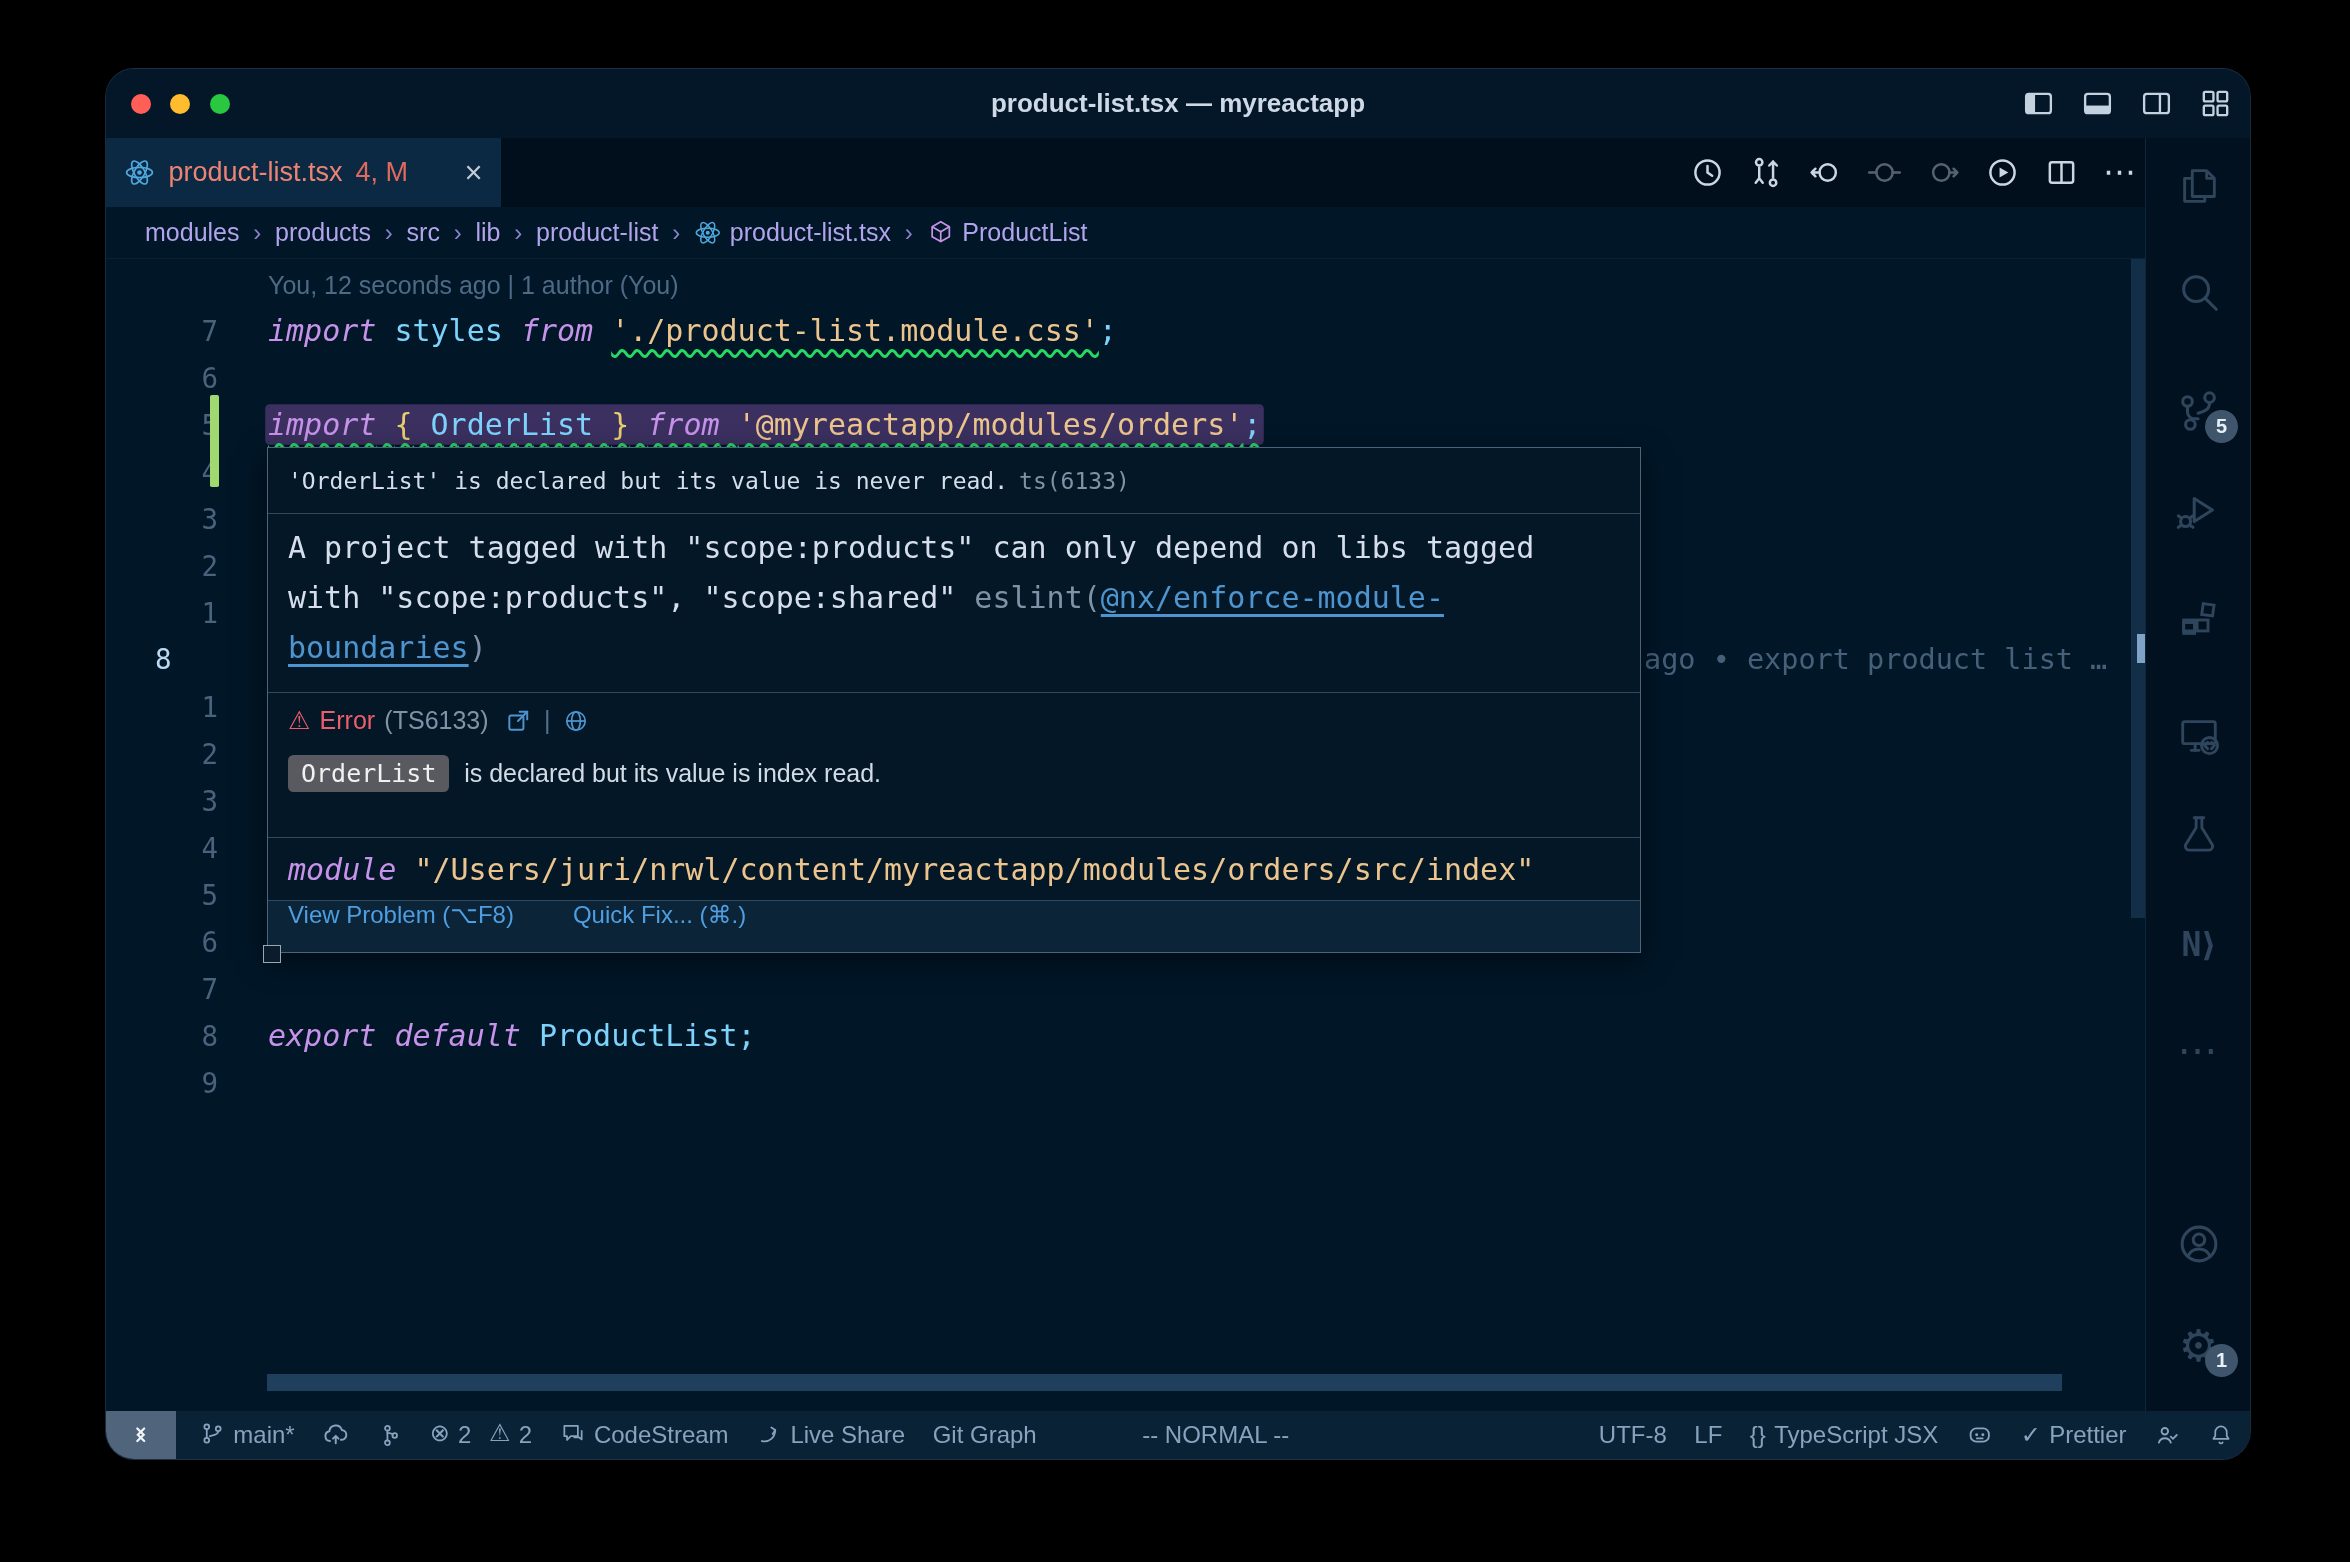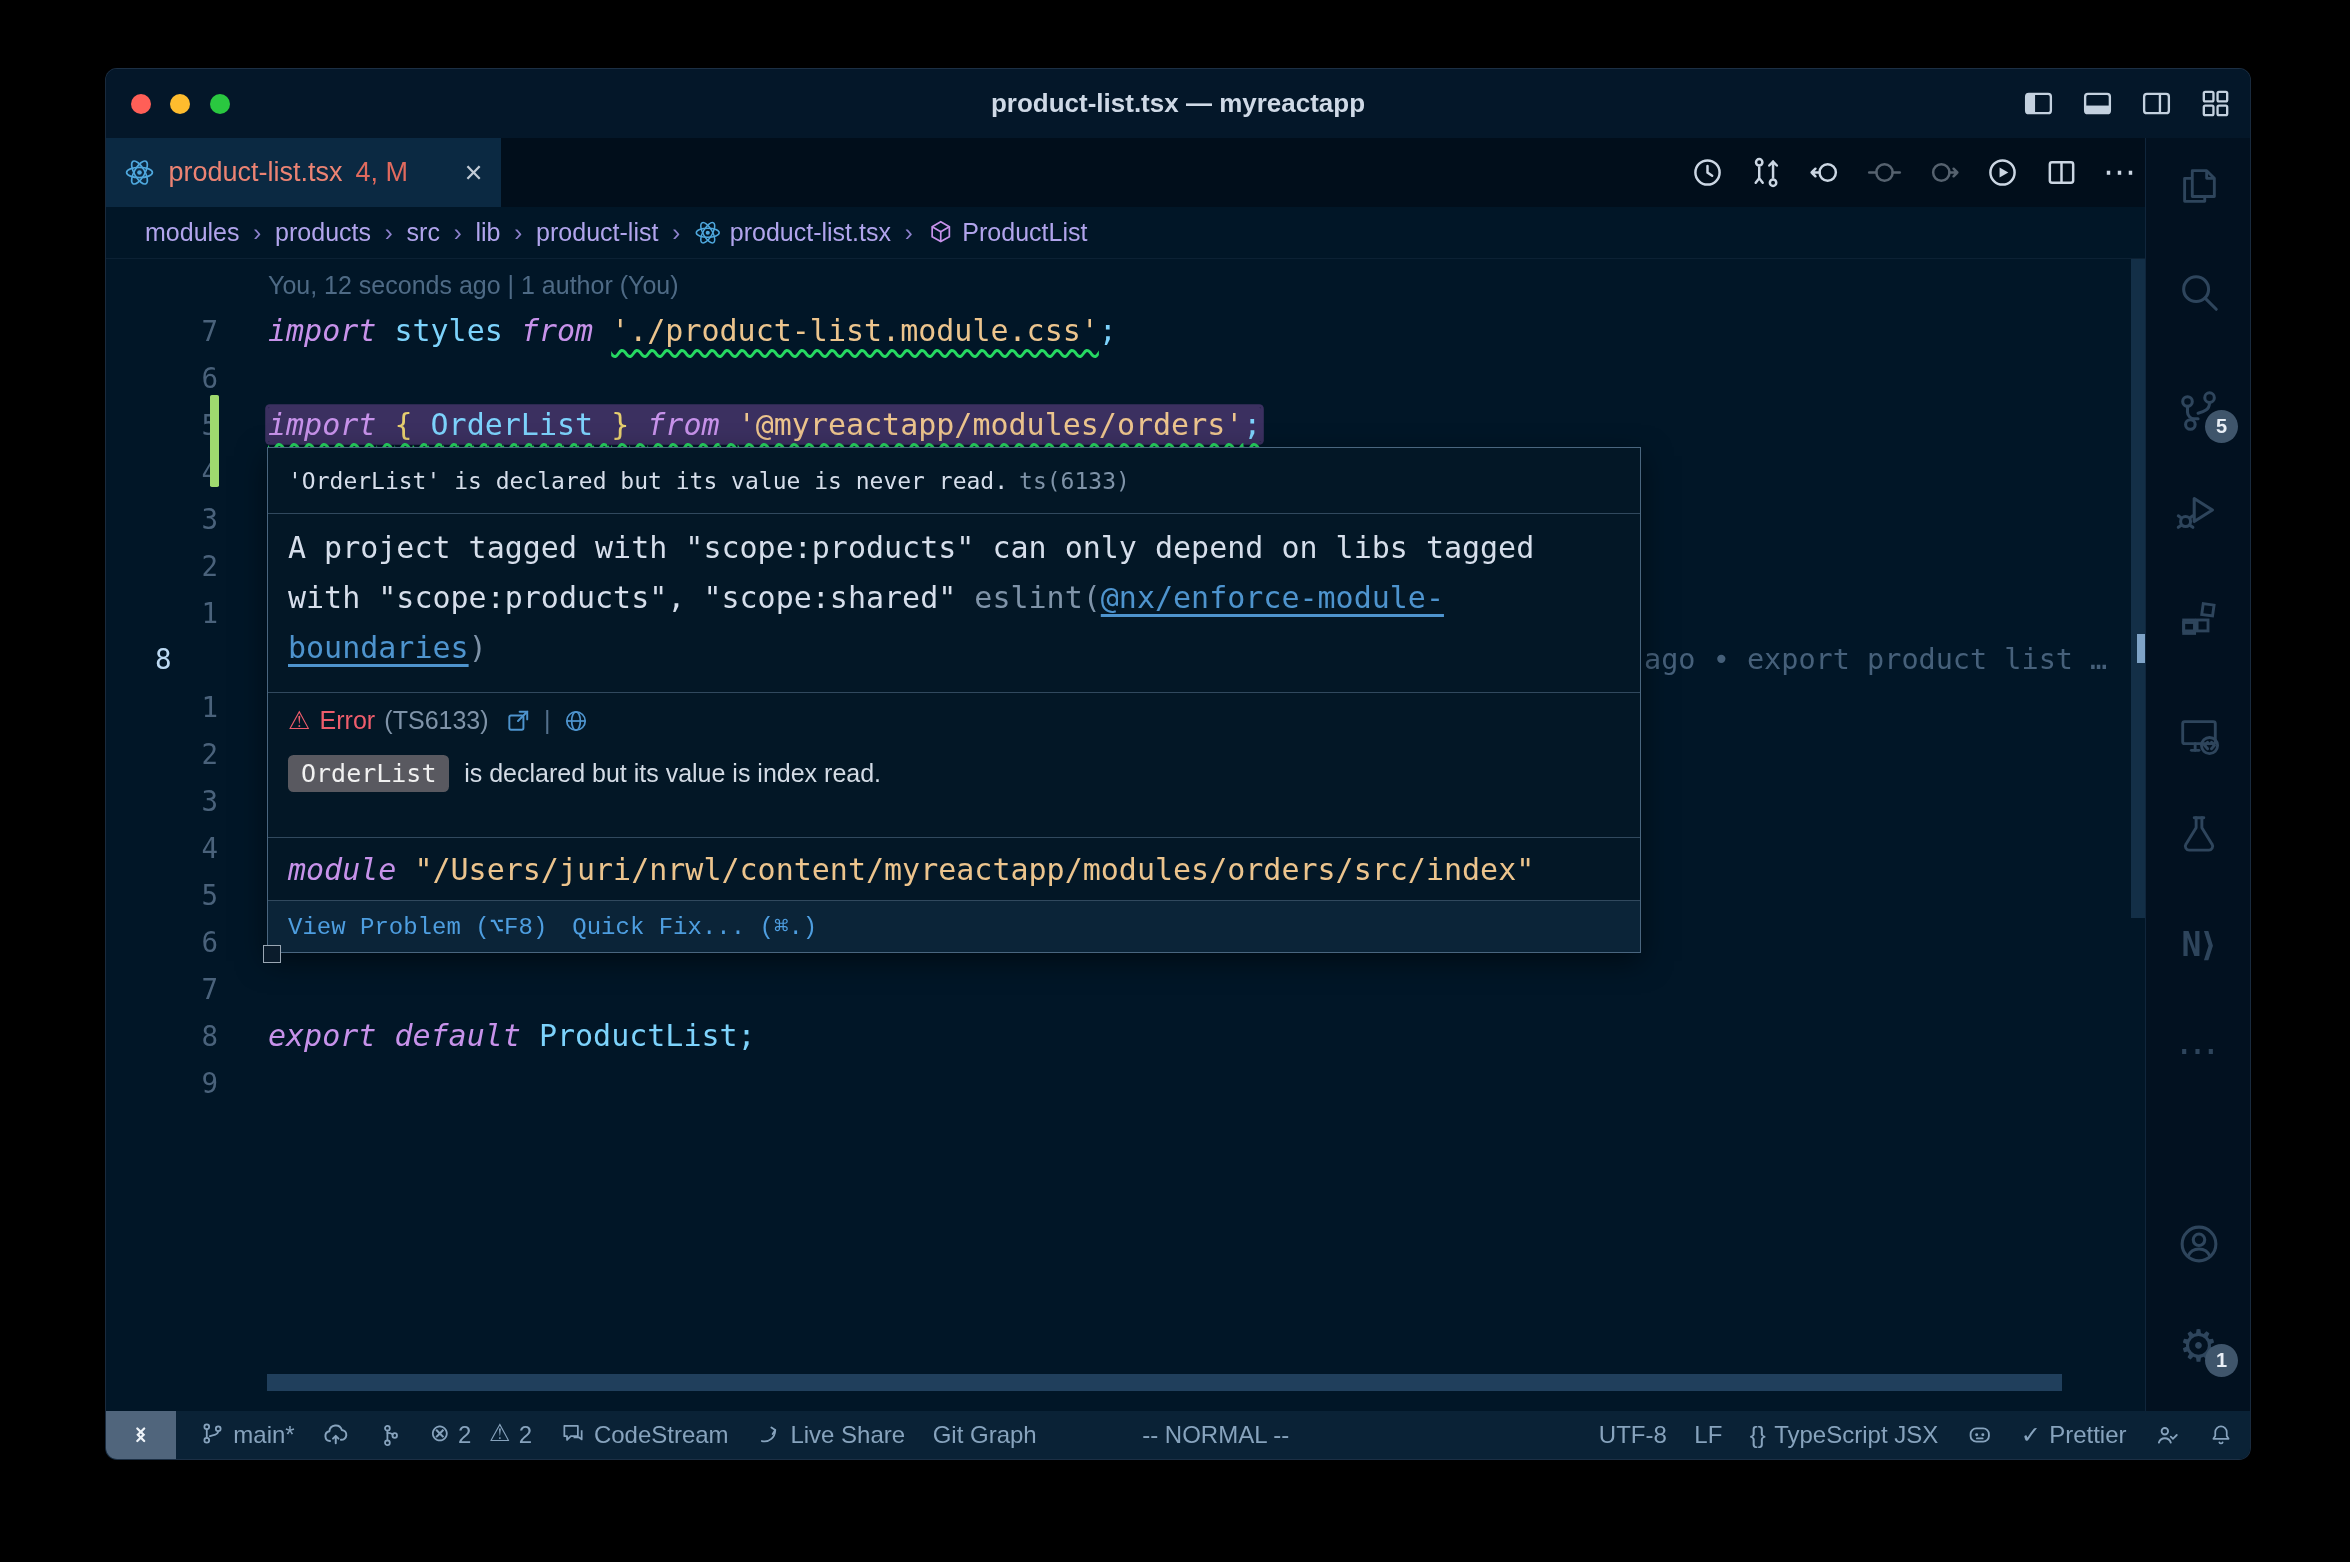--- a/index.html
+++ b/index.html
@@ -1,17 +1,17 @@
 <!DOCTYPE html>
 <html style="font-size:14.7px"><head>
 <meta charset="utf-8">
 <style>
   html,body{margin:0;padding:0;background:#000;width:2351px;height:1563px;position:relative;overflow:hidden;font-family:"Liberation Sans",sans-serif;}
   svg{display:block}
-  .win{position:absolute;left:106px;top:69px;width:2144px;height:1390px;background:#011627;border-radius:11px;overflow:hidden;box-shadow:0 0 0 0.9px #1c2f44,0 27.5px 73px rgba(0,0,0,.65);}
+  .win{position:absolute;left:106px;top:69px;width:2144px;height:1390px;background:#011627;border-radius:28px;overflow:hidden;box-shadow:0 0 0 0.9px #1c2f44,0 27.5px 73px rgba(0,0,0,.65);}
 
   
   .titlebar{height:69px;position:relative;background:#041729;}
   .tl{position:absolute;top:25px;width:20px;height:20px;border-radius:50%;}
   .tl.red{left:25px;background:#ff5f57}.tl.yellow{left:64px;background:#febc2e}.tl.green{left:104px;background:#2ac840}
   .wtitle{line-height:69px;text-align:center;font-size:26px;color:#cfd9e6;font-weight:600;}
   .layout-icons{position:absolute;right:18.4px;top:0;height:69px;display:flex;align-items:center;gap:26px;color:#c4d1df}
 
   
   .tabbar{height:69px;background:#010e1b;display:flex;position:relative;}
@@ -55,21 +55,21 @@
   .pp-s3{height:145px;padding:13px 20px 0;border-bottom:1.8px solid #31495e;font-family:"Liberation Sans",sans-serif;box-sizing:border-box}
   .err-head{display:flex;align-items:center;gap:9.2px;font-size:25px}
   .warn-glyph{color:#ee5d6c;font-size:25px}
   .err-label{color:#ee5d6c}.err-code{color:#7f93a8}
   .hd-sep{color:#54708c;margin:0 3.7px}
   .blue-ic{color:#4e94ce}
   .chip-line{margin-top:20px;display:flex;align-items:center}
   .chip{font-family:"DejaVu Sans Mono",monospace;font-size:25px;background:#595960;color:#f1f1f1;border-radius:5.5px;padding:3.7px 13px}
   .chip-text{font-size:25px;color:#d3dbe5;margin-left:14.7px}
   .pp-s4{height:62px;display:flex;align-items:center;padding:0 20px;font-size:30px;border-bottom:1.8px solid #31495e;white-space:nowrap}
-  .pp-s5{height:51px;display:flex;align-items:center;gap:25px;padding:0 20px;background:#0b2438;font-family:Liberation Mono, monospace;font-size:24px}
+  .pp-s5{height:51px;display:flex;align-items:flex-start;gap:59px;padding:0 20px;background:#0b2438;font-family:Liberation Sans, sans-serif;font-size:24px}
   .action{color:#4e9ee0}
   .grip{position:absolute;left:157px;top:686px;width:15.6px;height:15.6px;background:#0b1c2c;border:1.8px solid #9aa7b4;z-index:6}
 
   
   .ruler{position:absolute;right:0;top:0;width:35px;height:100%;border-right:1.8px solid #1d3a55;box-sizing:border-box}
   .slider{position:absolute;left:0;top:0;width:100%;height:659px;background:rgba(95,148,201,.20)}
   .mark{position:absolute;left:14.7px;width:14.7px;border-radius:0.9px}
   .mark.r1{top:14.7px;height:27px;background:#a84550}
   .mark.r2{top:48px;height:26px;background:#a84550}
   .mark.g1{top:138px;height:20px;background:#7b8791}

